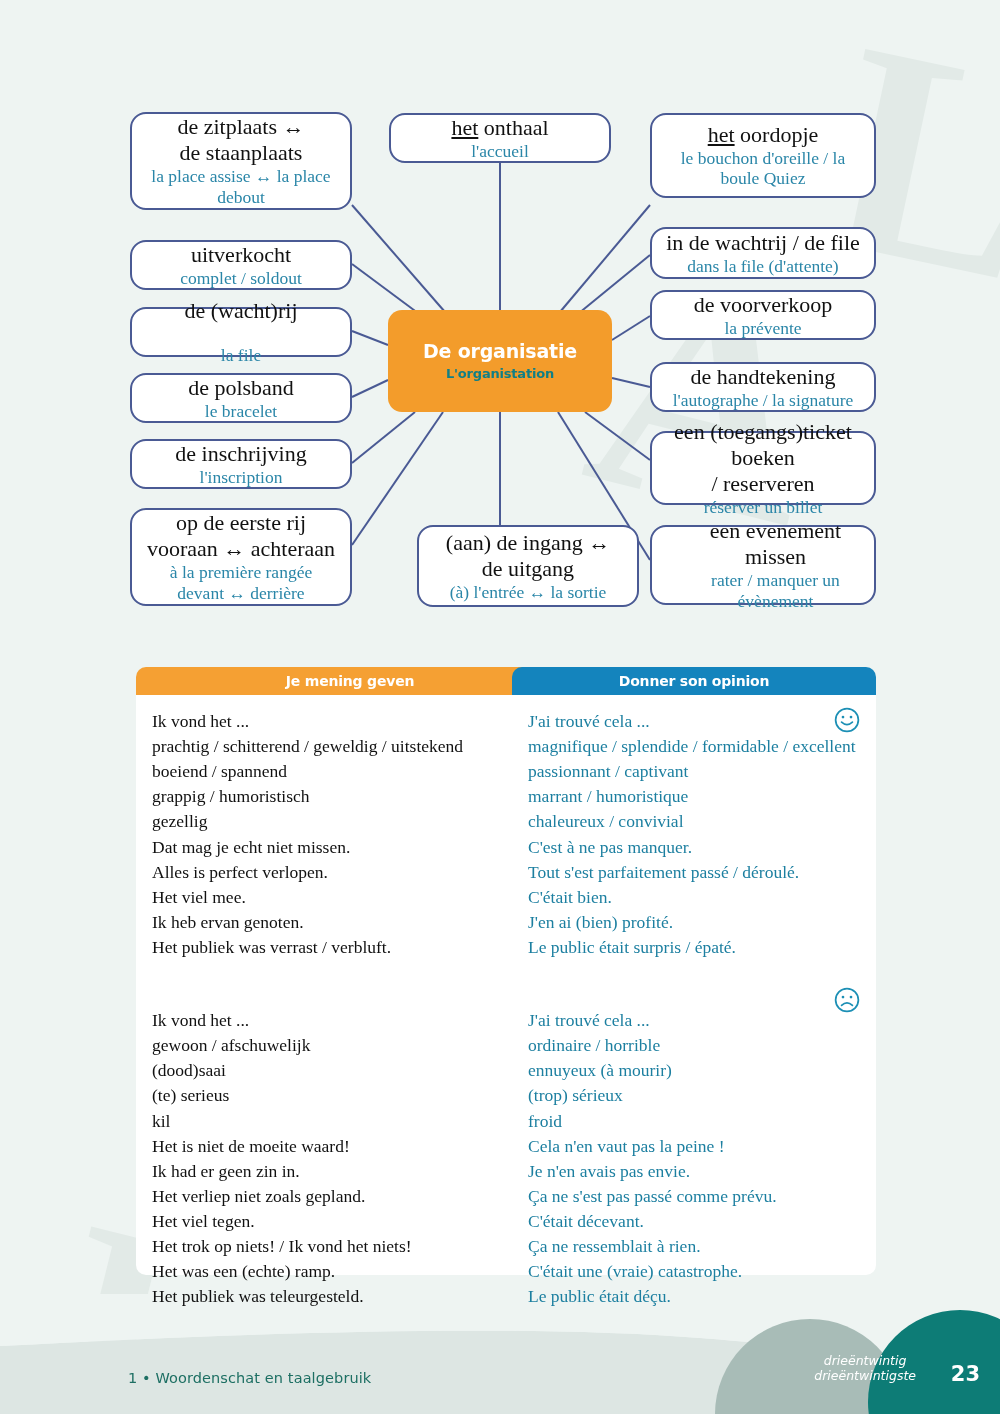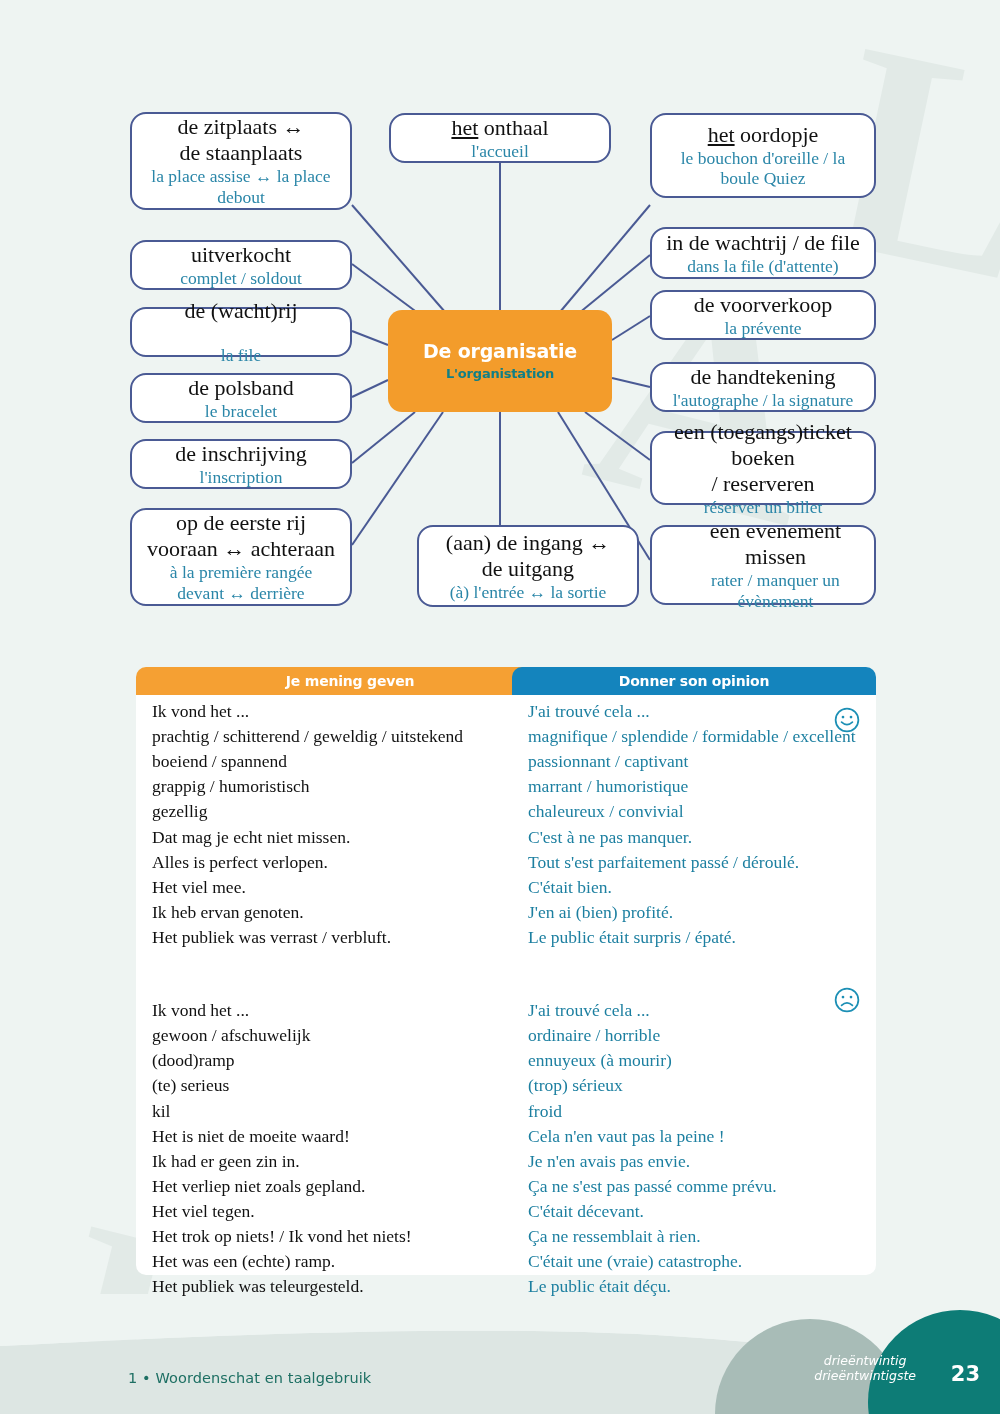--- a/index.html
+++ b/index.html
@@ -57,21 +57,21 @@
   .panel{position:absolute;z-index:3;box-sizing:border-box;}
   .panel-head{
     border-radius:10px 10px 0 0;
     height:28px;display:flex;align-items:center;justify-content:center;
     color:#ffffff;font-family:"DejaVu Sans", sans-serif;font-weight:bold;
     font-size:14px;letter-spacing:-0.2px;
   }
   .panel-body{
     background:#ffffff;border-radius:0 0 10px 10px;
     box-sizing:border-box;
-    padding:4px 16px 18px 16px;
+    padding:14px 16px 18px 16px;
     position:relative;
     height:580px;
   }
   .face{position:absolute;right:16px;width:26px;height:26px;}
   .face-top{top:12px;}
   .face-bottom{top:292px;}
   .block{margin:0;}
   .block.second{margin-top:48px;}
   .ln{line-height:1.435;font-size:17.5px;white-space:nowrap;}
   .nl-text{color:#111111;}
@@ -239,21 +239,21 @@
           <div class="ln nl-text">gezellig</div>
           <div class="ln nl-text">Dat mag je echt niet missen.</div>
           <div class="ln nl-text">Alles is perfect verlopen.</div>
           <div class="ln nl-text">Het viel mee.</div>
           <div class="ln nl-text">Ik heb ervan genoten.</div>
           <div class="ln nl-text">Het publiek was verrast / verbluft.</div>
         </div>
       <div class="block second" id="nl-neg">
           <div class="ln nl-text">Ik vond het ...</div>
           <div class="ln nl-text">gewoon / afschuwelijk</div>
-          <div class="ln nl-text">(dood)ramp</div>
+          <div class="ln nl-text">(dood)saai</div>
           <div class="ln nl-text">(te) serieus</div>
           <div class="ln nl-text">kil</div>
           <div class="ln nl-text">Het is niet de moeite waard!</div>
           <div class="ln nl-text">Ik had er geen zin in.</div>
           <div class="ln nl-text">Het verliep niet zoals gepland.</div>
           <div class="ln nl-text">Het viel tegen.</div>
           <div class="ln nl-text">Het trok op niets! / Ik vond het niets!</div>
           <div class="ln nl-text">Het was een (echte) ramp.</div>
           <div class="ln nl-text">Het publiek was teleurgesteld.</div>
         </div>

